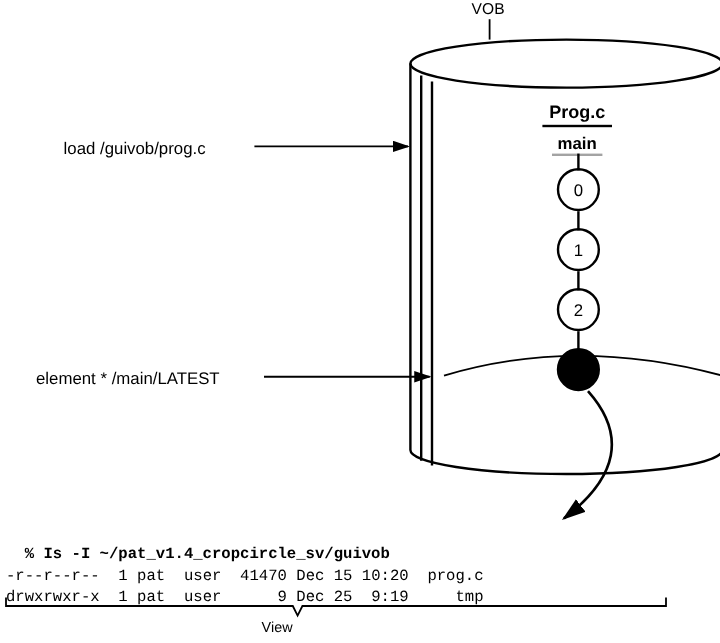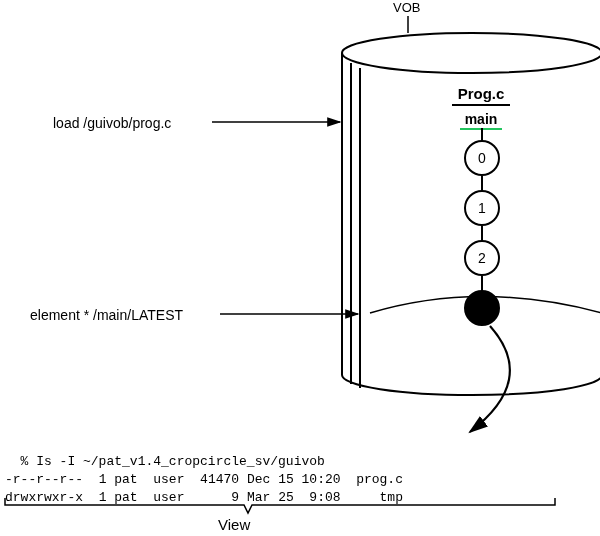--- a/index.html
+++ b/index.html
@@ -5,26 +5,26 @@
   html,body{margin:0;padding:0;background:#fff;font-family:Helvetica,Arial,sans-serif}
   .stage{position:relative;width:532px;height:536px}
   .stage svg{position:absolute;left:0;top:0}
   .lbl{position:absolute;font-size:14px;font-family:Helvetica,Arial,sans-serif;color:#000}
   .vob-title{left:393px;top:0;font-size:13px}
   .load{left:53px;top:115px}
   .configspec{left:30px;top:307px}
   .prog-title{position:absolute;left:446px;top:85px;width:70px;text-align:center;font-weight:bold;font-size:15px}
   .prog-title .ul{display:block;border-bottom:2px solid #000;padding-bottom:2px;margin:0 6px}
   .main-title{position:absolute;left:446px;top:111px;width:70px;text-align:center;font-weight:bold;font-size:14px}
-  .main-title .ul{display:block;border-bottom:2px solid #22c55e;padding-bottom:1px;margin:0 14px}
+  .main-title .ul{display:block;border-bottom:2px solid #a3a3a3;padding-bottom:1px;margin:0 14px}
   .node{position:absolute;width:32px;height:32px;border:2px solid #000;border-radius:50%;background:#fff;text-align:center;line-height:32px;font-size:14px;font-family:Helvetica,Arial,sans-serif}
   .node.filled{background:#000;color:#fff}
   .term{position:absolute;left:5px;top:435px;width:555px;font-family:"Courier New",monospace;font-size:13px;line-height:18px;white-space:pre}
-  .term .cmd{font-weight:normal}
-  .view-lbl{position:absolute;left:218px;top:516px;font-size:15px}
+  .term .cmd{font-weight:bold}
+  .view-lbl{position:absolute;left:218px;top:516px;font-size:12px}
 </style>
 </head>
 <body>
 <div class="stage">
 
 <span class="lbl vob-title">VOB</span>
 
 <span class="lbl load">load /guivob/prog.c</span>
 
 <span class="lbl configspec">element * /main/LATEST</span>
@@ -69,18 +69,18 @@
   <line x1="220" y1="314" x2="358" y2="314" stroke="#000" stroke-width="1.6" marker-end="url(#arrow)"></line>
 
   <path d="M 490 326 Q 538 380 470 432" fill="none" stroke="#000" stroke-width="2.2" marker-end="url(#arrow)"></path>
 
   <path d="M 5 498 L 5 505 L 244 505 L 248 513 L 252 505 L 555 505 L 555 498" fill="none" stroke="#000" stroke-width="1.5"></path>
 </svg>
 
 <div class="term">
   <span class="cmd">% Is -I ~/pat_v1.4_cropcircle_sv/guivob</span>
 <span><span>-r--r--r--</span>  <span>1</span> <span>pat</span>  <span>user</span>  <span>41470</span> <span>Dec 15 10:20</span>  <span>prog.c</span></span>
-<span><span>drwxrwxr-x</span>  <span>1</span> <span>pat</span>  <span>user</span>      <span>9</span> <span>Mar 25  9:08</span>     <span>tmp</span></span>
+<span><span>drwxrwxr-x</span>  <span>1</span> <span>pat</span>  <span>user</span>      <span>9</span> <span>Dec 25  9:19</span>     <span>tmp</span></span>
 </div>
 
 <span class="view-lbl">View</span>
 
 </div>
 
 </body></html>

